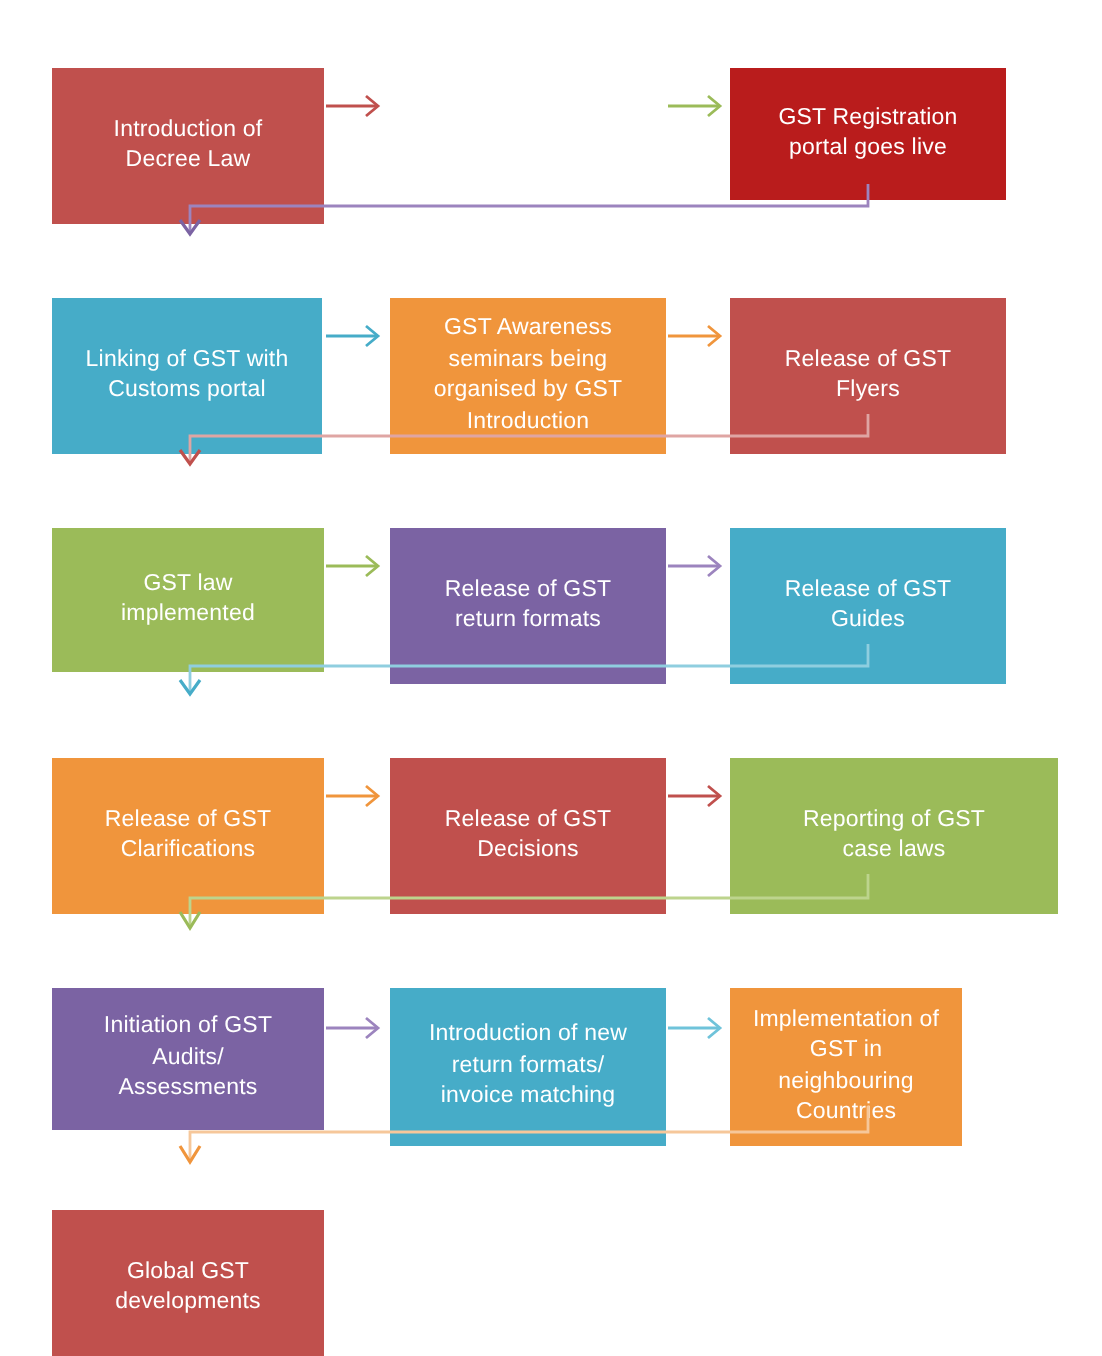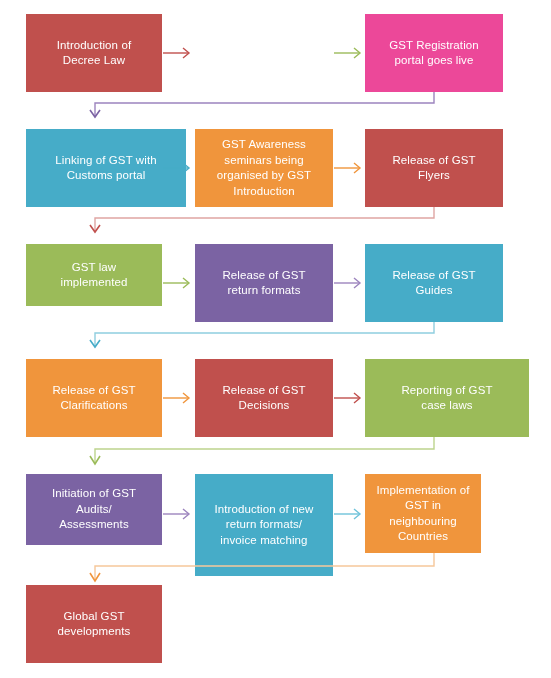--- a/index.html
+++ b/index.html
@@ -24,20 +24,21 @@
     align-items: center;
     justify-content: center;
     text-align: center;
     color: #ffffff;
     font-size: 11.5px;
     line-height: 15.5px;
     font-family: "Liberation Sans", sans-serif;
     letter-spacing: 0.1px;
     box-sizing: border-box;
     padding: 3px 6px;
+    margin-top: 20px;
     -webkit-font-smoothing: antialiased;
   }
   .node-label {
     display: block;
     white-space: pre-line;
   }
   .h-arrow {
     position: absolute;
     height: 14px;
     pointer-events: none;
@@ -67,33 +68,33 @@
   </div>
 
 
   <div class="h-arrow" style="left:334px; top:46px; width:31px;">
     <svg width="31" height="14" viewBox="0 0 31 14">
       <line x1="0" y1="7" x2="25" y2="7" stroke="#9BBB59" stroke-width="1.4"></line>
       <polyline points="20,2 26,7 20,12" fill="none" stroke="#9BBB59" stroke-width="1.4"></polyline>
     </svg>
   </div>
 
-  <div class="node" style="left:365px; top:14px; width:138px; height:78px; background:#ec4899;">
+  <div class="node" style="left:365px; top:14px; width:138px; height:66px; background:#b91c1c;">
     <span class="node-label">GST Registration
 portal goes live</span>
   </div>
 
   <div class="connector" style="left:88px; top:92px; width:352px; height:30px;">
     <svg width="352" height="30" viewBox="0 0 352 30">
       <polyline points="346,0 346,11 7,11 7,24" fill="none" stroke="#9C84BE" stroke-width="1.4"></polyline>
       <polyline points="2,18 7,25 12,18" fill="none" stroke="#7B63A3" stroke-width="1.6"></polyline>
     </svg>
   </div>
 
-  <div class="node" style="left:26px; top:129px; width:160px; height:78px; background:#46ACC8;text-align:center;">
+  <div class="node" style="left:26px; top:129px; width:135px; height:78px; background:#46ACC8;text-align:center;">
     <span class="node-label">Linking of GST with
 Customs portal</span>
   </div>
 
   <div class="h-arrow" style="left:163px; top:161px; width:31px;">
     <svg width="31" height="14" viewBox="0 0 31 14">
       <line x1="0" y1="7" x2="25" y2="7" stroke="#46ACC8" stroke-width="1.4"></line>
       <polyline points="20,2 26,7 20,12" fill="none" stroke="#46ACC8" stroke-width="1.4"></polyline>
     </svg>
   </div>
@@ -117,21 +118,21 @@
 Flyers</span>
   </div>
 
   <div class="connector" style="left:88px; top:207px; width:352px; height:30px;">
     <svg width="352" height="30" viewBox="0 0 352 30">
       <polyline points="346,0 346,11 7,11 7,24" fill="none" stroke="#DFA5A3" stroke-width="1.4"></polyline>
       <polyline points="2,18 7,25 12,18" fill="none" stroke="#C0504D" stroke-width="1.6"></polyline>
     </svg>
   </div>
 
-  <div class="node" style="left:26px; top:244px; width:136px; height:62px; background:#9BBB59;">
+  <div class="node" style="left:26px; top:244px; width:136px; height:72px; background:#9BBB59;">
     <span class="node-label">GST law
 implemented</span>
   </div>
 
   <div class="h-arrow" style="left:163px; top:276px; width:31px;">
     <svg width="31" height="14" viewBox="0 0 31 14">
       <line x1="0" y1="7" x2="25" y2="7" stroke="#9BBB59" stroke-width="1.4"></line>
       <polyline points="20,2 26,7 20,12" fill="none" stroke="#9BBB59" stroke-width="1.4"></polyline>
     </svg>
   </div>
@@ -202,21 +203,21 @@
 Assessments</span>
   </div>
 
   <div class="h-arrow" style="left:163px; top:507px; width:31px;">
     <svg width="31" height="14" viewBox="0 0 31 14">
       <line x1="0" y1="7" x2="25" y2="7" stroke="#9C84BE" stroke-width="1.4"></line>
       <polyline points="20,2 26,7 20,12" fill="none" stroke="#9C84BE" stroke-width="1.4"></polyline>
     </svg>
   </div>
 
-  <div class="node" style="left:195px; top:474px; width:138px; height:102px; background:#46ACC8;">
+  <div class="node" style="left:195px; top:474px; width:138px; height:79px; background:#46ACC8;">
     <span class="node-label">Introduction of new
 return formats/
 invoice matching</span>
   </div>
 
   <div class="h-arrow" style="left:334px; top:507px; width:31px;">
     <svg width="31" height="14" viewBox="0 0 31 14">
       <line x1="0" y1="7" x2="25" y2="7" stroke="#6FC3DA" stroke-width="1.4"></line>
       <polyline points="20,2 26,7 20,12" fill="none" stroke="#6FC3DA" stroke-width="1.4"></polyline>
     </svg>

